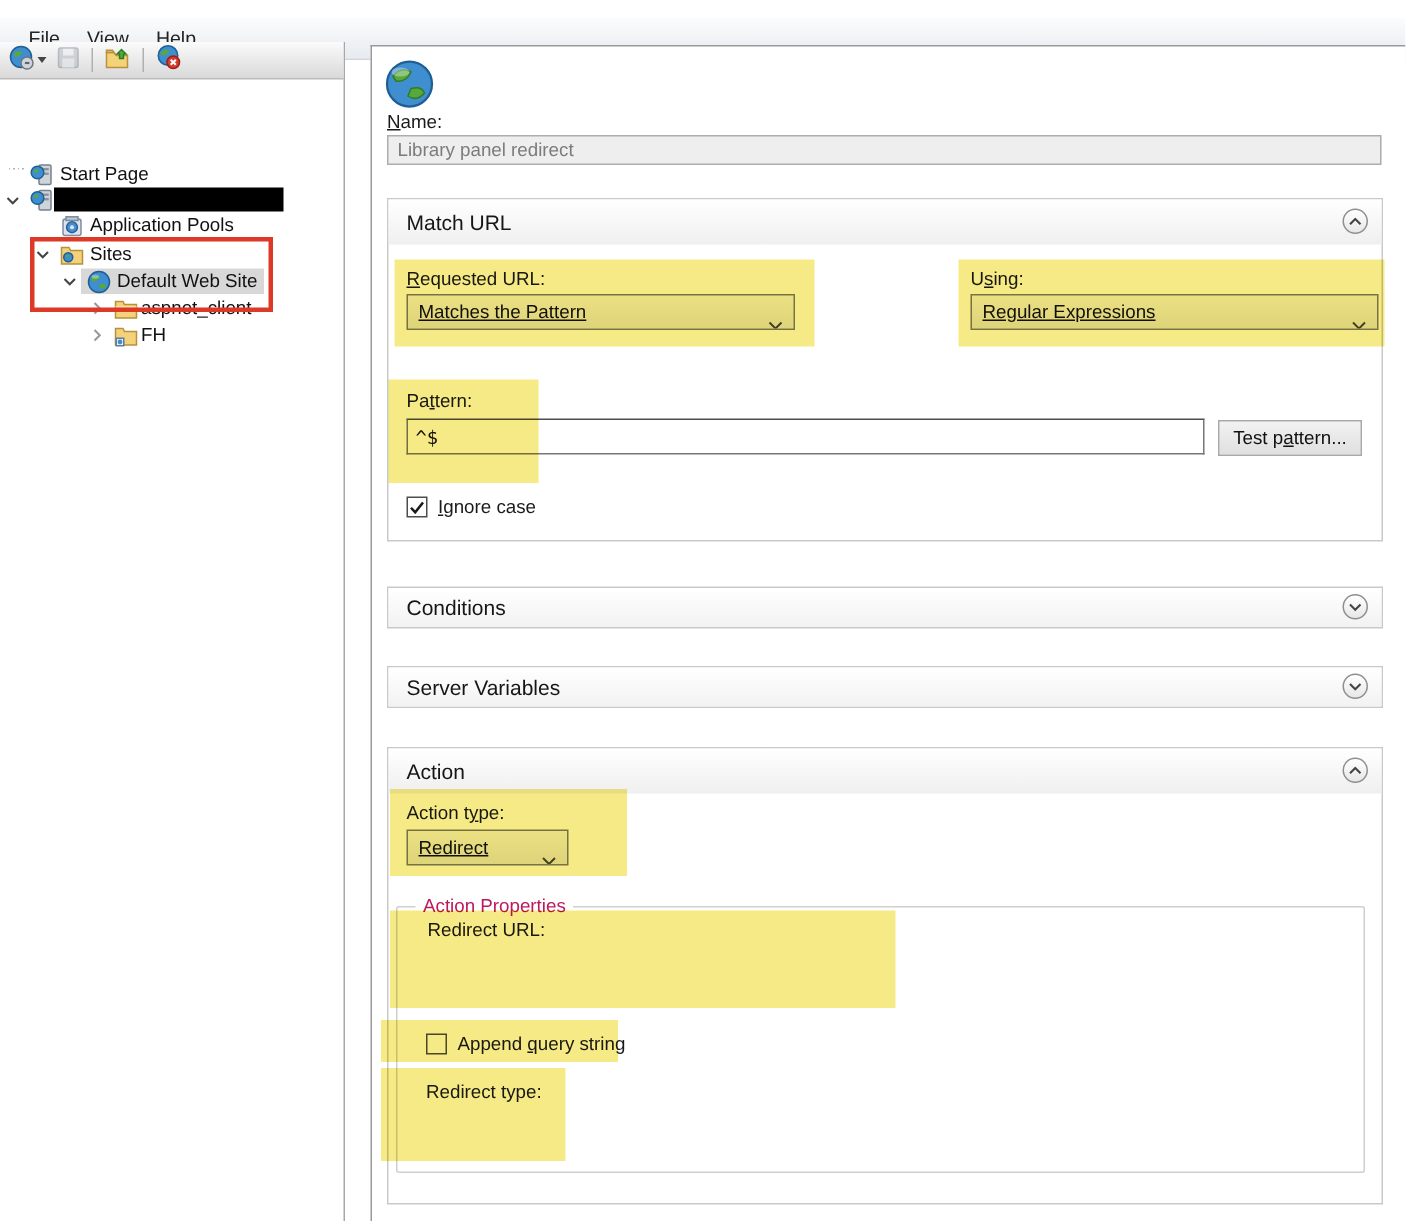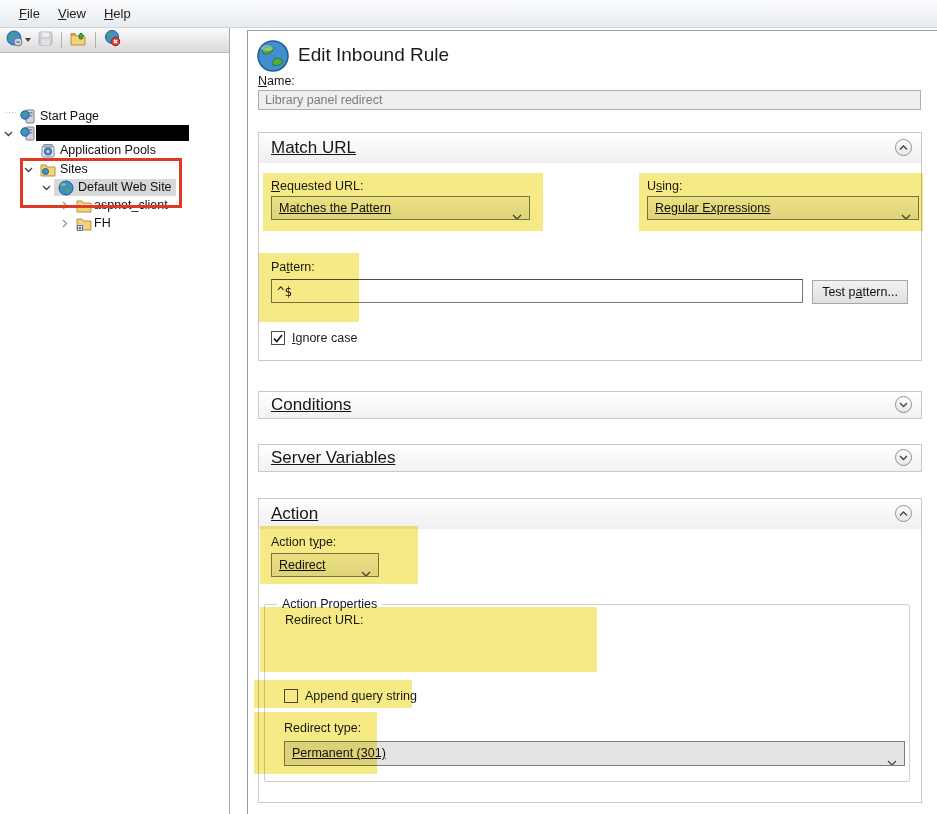--- a/index.html
+++ b/index.html
@@ -5,21 +5,21 @@
   html,body{margin:0;padding:0;}
   body{
     width:937px;height:814px;position:relative;overflow:hidden;
     font-family:"Liberation Sans","DejaVu Sans",sans-serif;
     background:#ffffff;color:#1a1a1a;font-size:13px;
     -webkit-font-smoothing:antialiased;
   }
   .accel{text-decoration:underline;}
   
   .menubar{
-    position:absolute;left:0;top:0;width:937px;height:28px;
+    position:absolute;left:0;top:12px;width:937px;height:28px;
     background:linear-gradient(#fbfcfd,#e7ebef);
     border-bottom:1px solid #cfd4d9;
     display:flex;align-items:center;padding-left:10px;box-sizing:border-box;
   }
   .menu-item{padding:3px 9px;font-size:13px;color:#222;cursor:default;}
   
   .left-panel{
     position:absolute;left:0;top:28px;width:230px;height:786px;
     background:#ffffff;border-right:1px solid #a8a8a8;box-sizing:border-box;
   }
@@ -69,21 +69,21 @@
     border:1px solid #777;border-top:1.5px solid #4e4e4e;background:#fff;color:#111;
     font-family:"DejaVu Sans Mono","Liberation Mono",monospace;font-size:12.5px;padding:2px 5px;outline:none;
   }
   .section{
     position:absolute;box-sizing:border-box;background:#fff;
     border:1px solid #c9c9c9;
   }
   .sec-header{
     position:absolute;left:0;top:0;right:0;height:30px;
     background:linear-gradient(#ffffff,#efefef);
-    font-size:17px;color:#161616;line-height:30px;padding-left:12px;box-sizing:border-box;text-decoration:underline;
+    font-size:14px;color:#161616;line-height:30px;padding-left:12px;box-sizing:border-box;
   }
   .collapse-btn{
     position:absolute;right:9px;top:6px;width:17px;height:17px;border-radius:50%;
     border:1px solid #8f8f8f;background:linear-gradient(#ffffff,#e7e7e7);
     display:flex;align-items:center;justify-content:center;box-sizing:border-box;
   }
   .dropdown{
     position:absolute;box-sizing:border-box;height:24px;
     border:1px solid #7c7c7c;background:linear-gradient(#f4f4f4,#e7e7e7);
     font-size:12.5px;color:#111;line-height:22px;padding:0 24px 0 7px;
@@ -98,21 +98,21 @@
   }
   .checkbox{
     position:absolute;width:14px;height:14px;box-sizing:border-box;
     border:1px solid #4d4d4d;background:#fff;display:flex;align-items:center;justify-content:center;
   }
   .groupbox{
     position:absolute;box-sizing:border-box;border:1px solid #cfcfcf;border-radius:2px;
   }
   .legend{
     position:absolute;top:-8px;left:12px;background:#fff;padding:0 5px;
-    font-size:12.5px;color:#0f172a;
+    font-size:12.5px;color:#be185d;
   }
   .hl{
     position:absolute;background:#f5e876;mix-blend-mode:multiply;opacity:.88;
     pointer-events:none;z-index:20;
   }
 </style>
 </head>
 <body>
 
 <div class="menubar">
@@ -287,21 +287,20 @@
 <div class="form-panel">
 
   <span class="big-globe">
     <svg width="34" height="34" viewBox="0 0 34 34">
         <circle cx="17" cy="17" r="15" fill="#3e8ed0" stroke="#1f5f93" stroke-width="1.5"></circle>
         <path d="M6 12 Q11 5 18 9 Q15 16 8 15 Z" fill="#57a83d" stroke="#2f7d22"></path>
         <path d="M18 20 Q25 18 27 23 Q22 29 16 25 Z" fill="#57a83d" stroke="#2f7d22"></path>
         <ellipse cx="11" cy="9" rx="6" ry="3" fill="#fff" opacity=".35"></ellipse>
       </svg>
   </span>
-  <div class="page-title">Edit Inbound Rule</div>
 
   <div class="lbl" style="left:10px;top:43px;"><span class="accel">N</span><span>ame:</span></div>
   <input class="txt-input" style="left: 10px; top: 59px; width: 663px;" readonly="" value="Library panel redirect">
 
   <div class="section" style="left:10px;top:101px;width:664px;height:229px;">
     <div class="sec-header"><span>Match URL</span></div>
     <span class="collapse-btn">
       <svg width="9" height="6" viewBox="0 0 9 6">
           <polyline points="1,4.5 4.5,1 8,4.5" fill="none" stroke="#444" stroke-width="1.4"></polyline>
         </svg>
@@ -375,26 +374,20 @@
 
     <div class="groupbox" style="left:5px;top:105px;width:646px;height:178px;">
       <span class="legend">Action Properties</span>
 
       <div class="lbl" style="left:20px;top:8px;">Redirect URL:</div>
 
       <span class="checkbox" style="left:19px;top:84px;"></span>
       <div class="lbl" style="left:40px;top:84px;"><span>Append </span><span class="accel">q</span><span>uery string</span></div>
 
       <div class="lbl" style="left:19px;top:116px;">Redirect type:</div>
-      <div class="dropdown dd-flat" style="left:19px;top:136px;width:621px;height:25px;line-height:23px;">
-        <span>Permanent (301)</span>
-        <span class="dd-chev" style="top:9px;"><svg width="10" height="6" viewBox="0 0 10 6">
-              <polyline points="1,1 5,5 9,1" fill="none" stroke="#444" stroke-width="1.3"></polyline>
-            </svg></span>
-      </div>
     </div>
 
     <div class="hl" style="left:1px;top:27px;width:158px;height:58px;"></div>
     <div class="hl" style="left:1px;top:108px;width:337px;height:65px;"></div>
     <div class="hl" style="left:-5px;top:181px;width:158px;height:28px;"></div>
     <div class="hl" style="left:-5px;top:213px;width:123px;height:62px;"></div>
   </div>
 
 </div>
 

